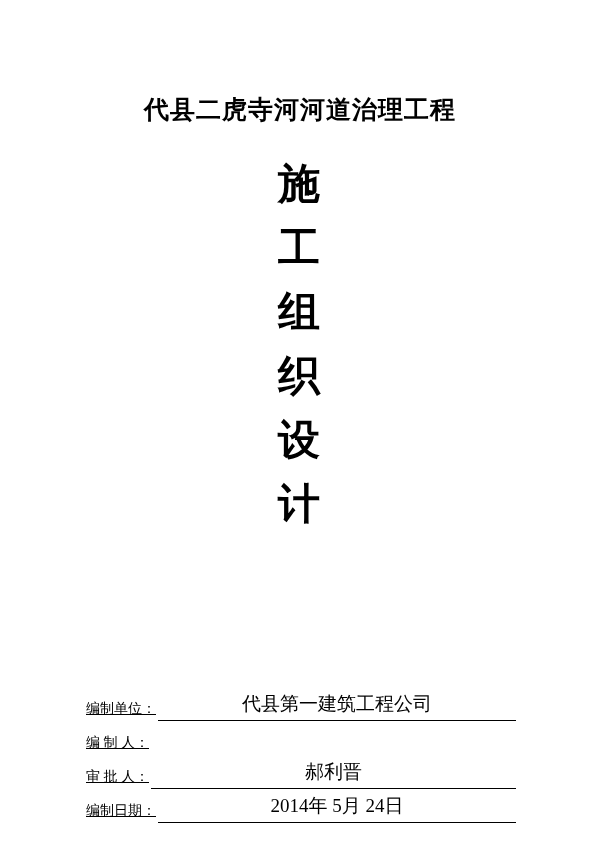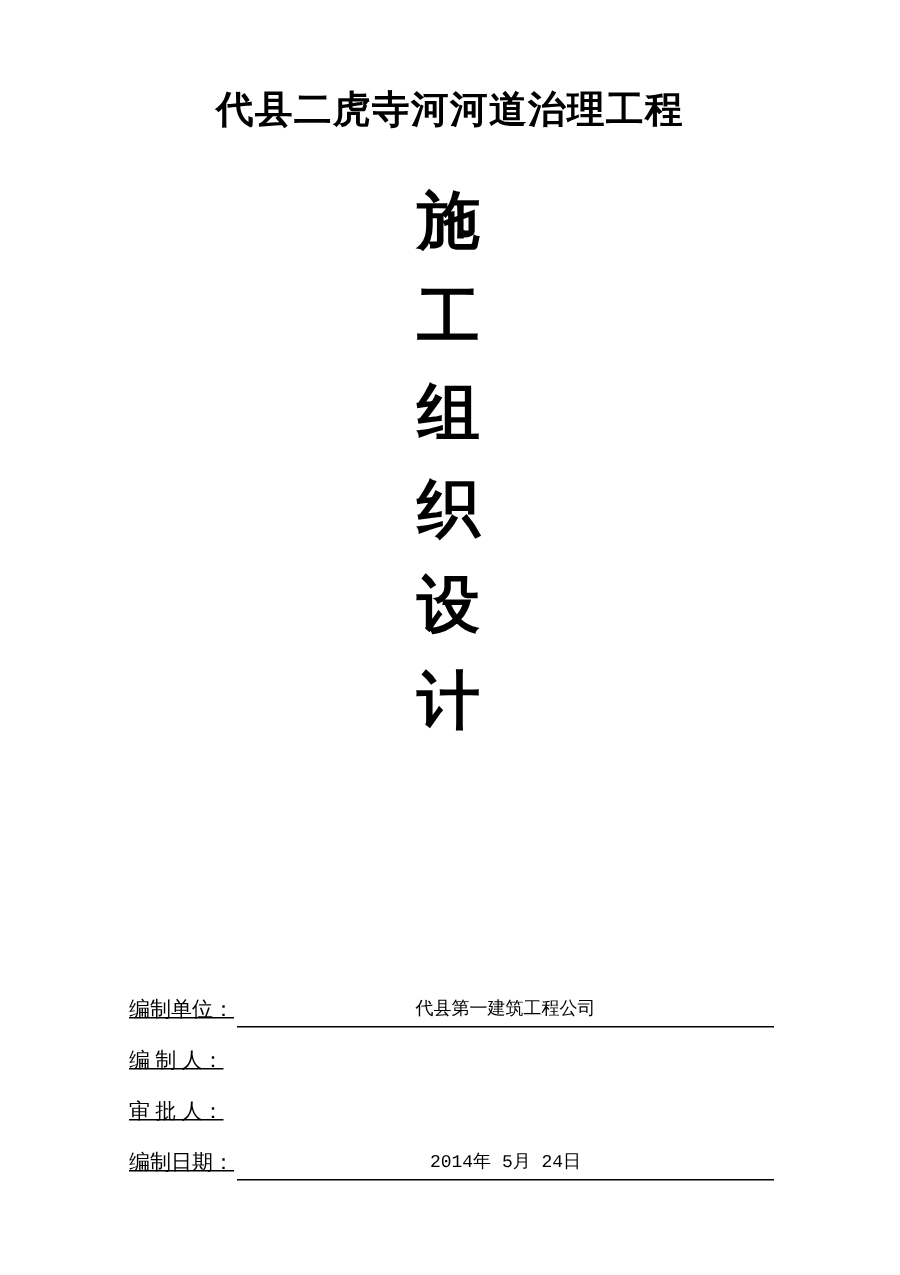--- a/index.html
+++ b/index.html
@@ -19,21 +19,21 @@
     width: 600px;
     height: 850px;
     box-sizing: border-box;
     padding: 0;
   }
   .doc-title {
     text-align: center;
     font-size: 25px;
     font-weight: bold;
     letter-spacing: 1px;
-    margin-top: 59px;
+    margin-top: 95px;
     line-height: 1.2;
     font-family: "Liberation Serif", "DejaVu Serif", serif;
   }
   .big-chars {
     margin-top: 38px;
     text-align: center;
   }
   .big-char {
     font-size: 42px;
     font-weight: bold;
@@ -61,22 +61,22 @@
     text-decoration: underline;
   }
   .field-value-wrap {
     flex: 1;
     border-bottom: 1px solid #000;
     text-align: center;
     padding-bottom: 3px;
     margin-left: 2px;
   }
   .field-value {
-    font-size: 12px;
-    font-family: Liberation Mono, monospace;
+    font-size: 19px;
+    font-family: Liberation Serif, serif;
   }
 </style>
 </head>
 <body>
 
 <div class="page">
 
   <div class="doc-title">代县二虎寺河河道治理工程</div>
 
   <div class="big-chars">
@@ -97,20 +97,23 @@
       </span>
     </div>
 
     <div class="field-row">
       <span class="field-label">编 制 人：</span>
     </div>
 
 
     <div class="field-row">
       <span class="field-label">审 批 人：</span>
+      <span class="field-value-wrap">
+        <span class="field-value">郝利晋</span>
+      </span>
     </div>
 
     <div class="field-row">
       <span class="field-label">编制日期：</span>
       <span class="field-value-wrap">
         <span class="field-value">2014年 5月 24日</span>
       </span>
     </div>
 
   </div>

